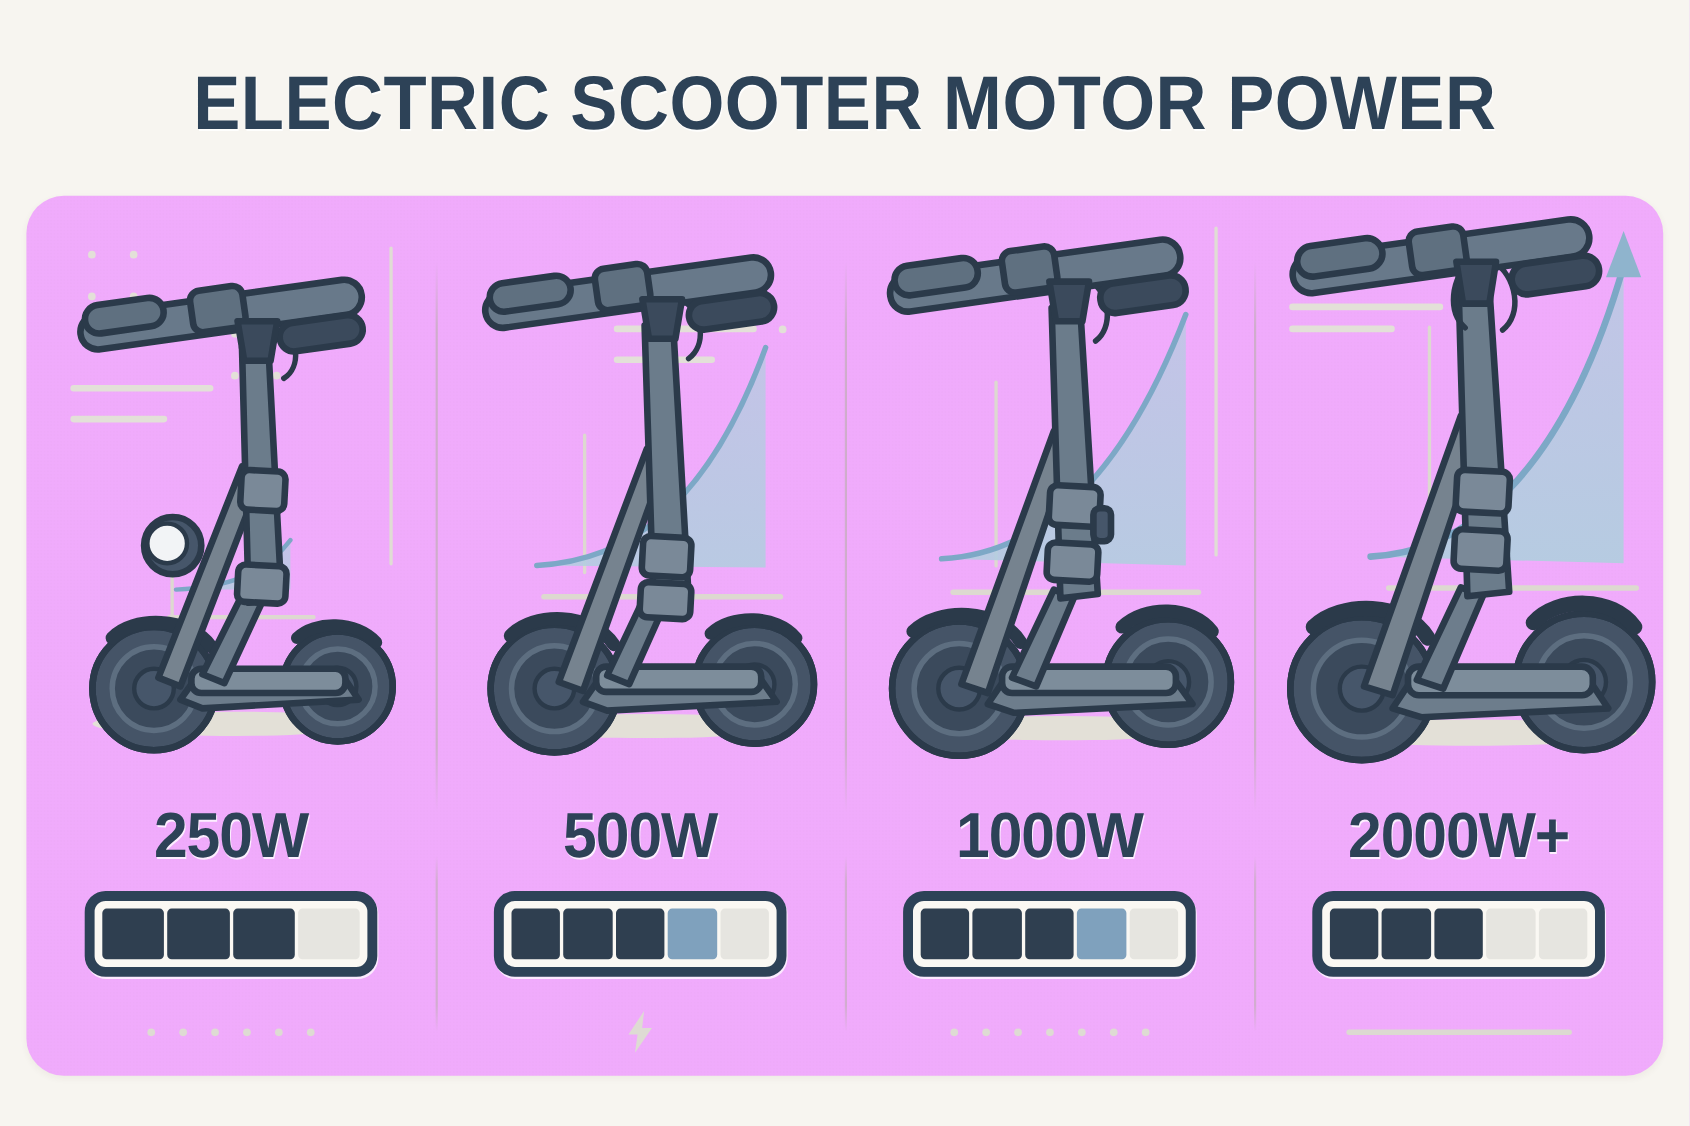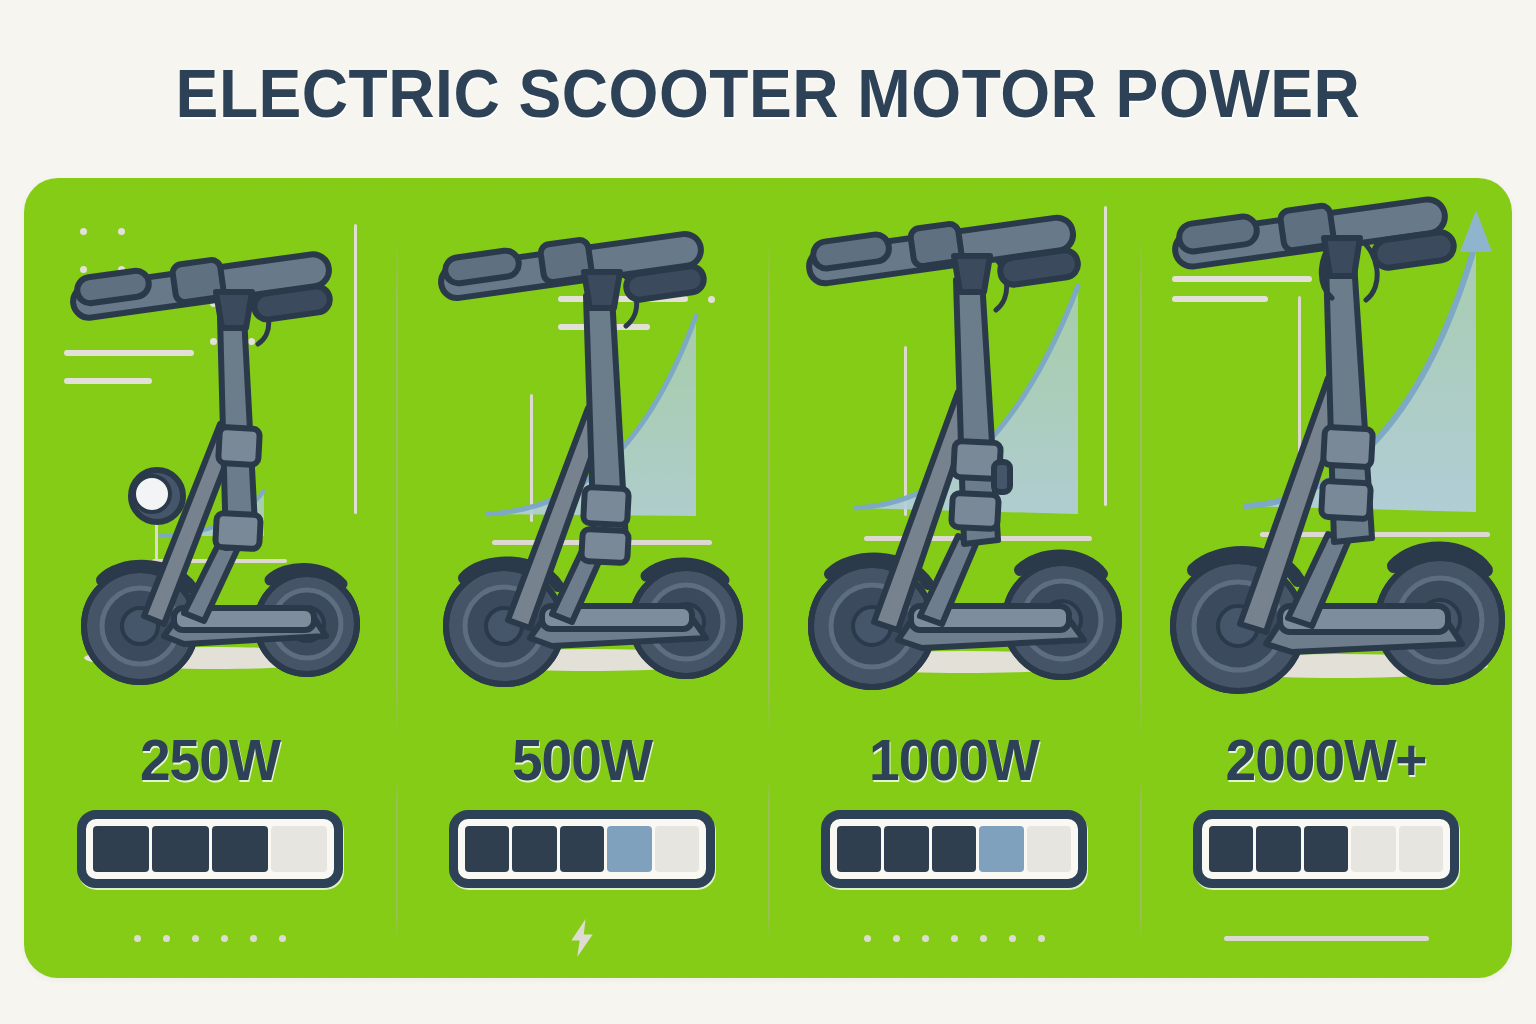--- a/index.html
+++ b/index.html
@@ -41,21 +41,21 @@
     white-space: nowrap;
   }
 
   
   .card {
     position: absolute;
     left: 24px;
     top: 178px;
     width: 1488px;
     height: 800px;
-    background: #84cc16;
+    background: #f0abfc;
     border-radius: 34px;
     overflow: hidden;
     box-shadow: 0 2px 6px rgba(70,60,40,0.05);
   }
   .card-grain {
     position: absolute;
     inset: 0;
     pointer-events: none;
     opacity: 0.5;
     background-image:

